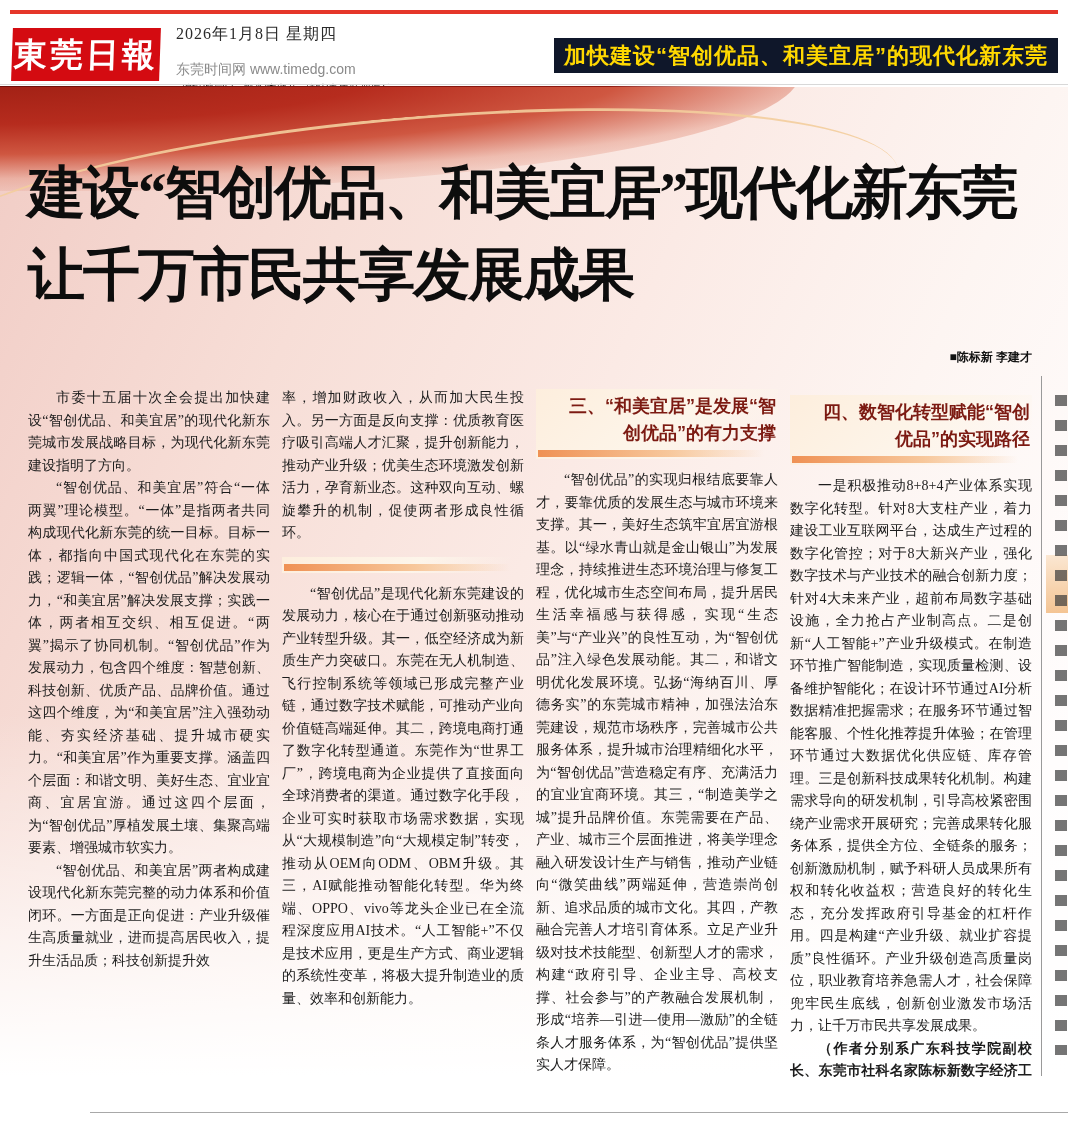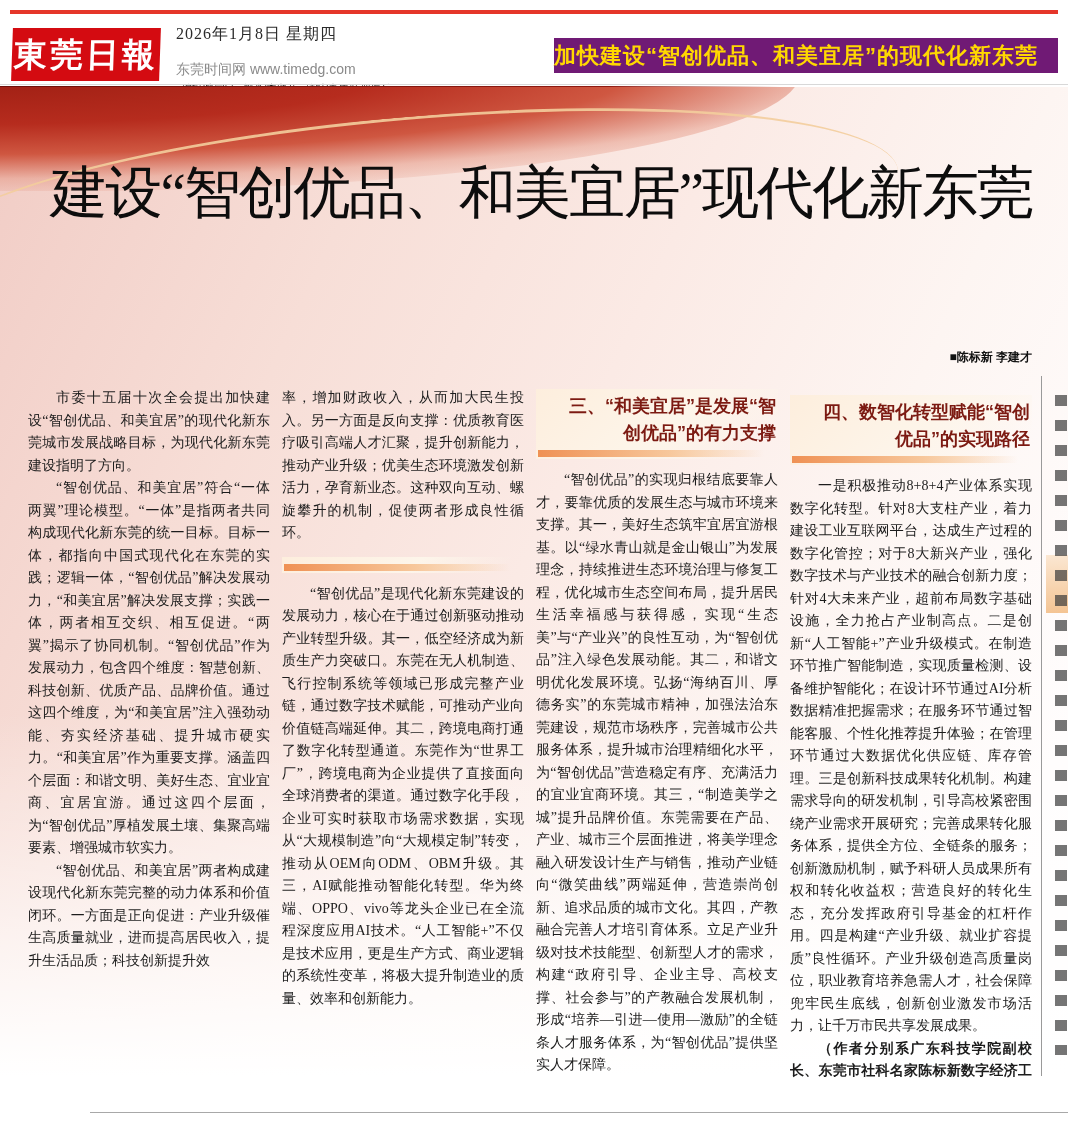--- a/index.html
+++ b/index.html
@@ -14,38 +14,38 @@
 
   
   .masthead{position:absolute;left:0;top:20px;width:100%;height:64px;}
   .logo{position:absolute;left:12px;top:8px;width:148px;height:53px;background:#d40b11;
         color:#fff;font-family:"DejaVu Serif",serif;font-weight:bold;font-size:33px;
         line-height:53px;text-align:center;letter-spacing:3px;transform:skewX(-2deg);}
   .mh-meta{position:absolute;left:176px;top:4px;}
   .mh-date{font-family:Liberation Serif, serif;font-size:16px;color:#2b2b2b;letter-spacing:1px;}
   .mh-site{font-family:"Liberation Sans",sans-serif;font-size:14px;color:#8a8a8a;margin-top:16px;}
   .mh-credits{font-family:"Liberation Sans",sans-serif;font-size:10px;color:#222;margin-top:3px;}
-  .banner{position:absolute;left:554px;top:18px;width:504px;height:35px;background:#701a75;
+  .banner{position:absolute;left:554px;top:18px;width:504px;height:35px;background:#0f172a;
         color:#ffd800;font-family:"Liberation Sans",sans-serif;font-weight:bold;font-size:22px;
-        line-height:35px;text-align:left;letter-spacing:1px;}
+        line-height:35px;text-align:center;letter-spacing:1px;}
 
   
   .article{position:absolute;left:0;top:87px;width:1068px;height:1041px;overflow:hidden;
         background:linear-gradient(180deg,rgba(255,255,255,0) 0%,rgba(255,255,255,0) 60%,#ffffff 95%),
                    linear-gradient(115deg,#f1ccc5 0%,#f7ded7 26%,#fbeae5 48%,#fdf5f2 68%,#fffdfd 88%);}
   .swoosh{position:absolute;left:0;top:0;width:100%;height:130px;overflow:hidden;}
   .swoosh-red{position:absolute;left:-60px;top:-14px;width:860px;height:118px;
         border-bottom-right-radius:85% 100%;
         background:radial-gradient(130% 115% at 2% 0%,#9c1d12 0%,#b62c1e 38%,#cf5741 60%,
                    rgba(226,142,121,.45) 78%,rgba(247,224,217,0) 94%);}
   .swoosh-gold{position:absolute;left:-80px;top:30px;width:980px;height:190px;border-radius:50%;
         border-top:3px solid rgba(243,205,156,.9);transform:rotate(-5deg);}
 
-  .headline{position:absolute;left:28px;top:65px;width:1004px;text-align:right;color:#0d0d0d;
-        font-weight:400;font-size:57px;line-height:82px;letter-spacing:-2px;
+  .headline{position:absolute;left:28px;top:65px;width:1004px;text-align:left;color:#0d0d0d;
+        font-weight:700;font-size:57px;line-height:82px;letter-spacing:-2px;
         font-family:"Liberation Serif",serif;}
   .byline{position:absolute;left:28px;top:262px;width:1004px;text-align:right;
         font-family:"Liberation Sans",sans-serif;font-size:12px;font-weight:600;color:#111;}
 
   
   .columns{position:absolute;left:28px;top:300px;width:1004px;height:695px;display:grid;
         grid-template-columns:repeat(4,1fr);column-gap:12px;overflow:hidden;}
   .col{overflow:hidden;font-size:14px;line-height:22.5px;color:#1c1c1c;text-align:justify;}
   .col p{margin:0;text-indent:2em;}
   .col p + p{margin-top:0;}
@@ -86,20 +86,21 @@
   <div class="header-darkband"></div>
 
   <section class="article">
     <div class="swoosh">
       <div class="swoosh-red"></div>
       <div class="swoosh-gold"></div>
     </div>
 
     <div class="headline">
       <span>建设“智创优品、和美宜居”现代化新东莞</span><br>
+      <span>让千万市民共享发展成果</span>
     </div>
 
     <div class="byline">■陈标新 李建才</div>
 
     <div class="columns">
 
       <div class="col">
         <p>市委十五届十次全会提出加快建设“智创优品、和美宜居”的现代化新东莞城市发展战略目标，为现代化新东莞建设指明了方向。</p>
         <p>“智创优品、和美宜居”符合“一体两翼”理论模型。“一体”是指两者共同构成现代化新东莞的统一目标。目标一体，都指向中国式现代化在东莞的实践；逻辑一体，“智创优品”解决发展动力，“和美宜居”解决发展支撑；实践一体，两者相互交织、相互促进。“两翼”揭示了协同机制。“智创优品”作为发展动力，包含四个维度：智慧创新、科技创新、优质产品、品牌价值。通过这四个维度，为“和美宜居”注入强劲动能、夯实经济基础、提升城市硬实力。“和美宜居”作为重要支撑。涵盖四个层面：和谐文明、美好生态、宜业宜商、宜居宜游。通过这四个层面，为“智创优品”厚植发展土壤、集聚高端要素、增强城市软实力。</p>
         <p>“智创优品、和美宜居”两者构成建设现代化新东莞完整的动力体系和价值闭环。一方面是正向促进：产业升级催生高质量就业，进而提高居民收入，提升生活品质；科技创新提升效</p>

